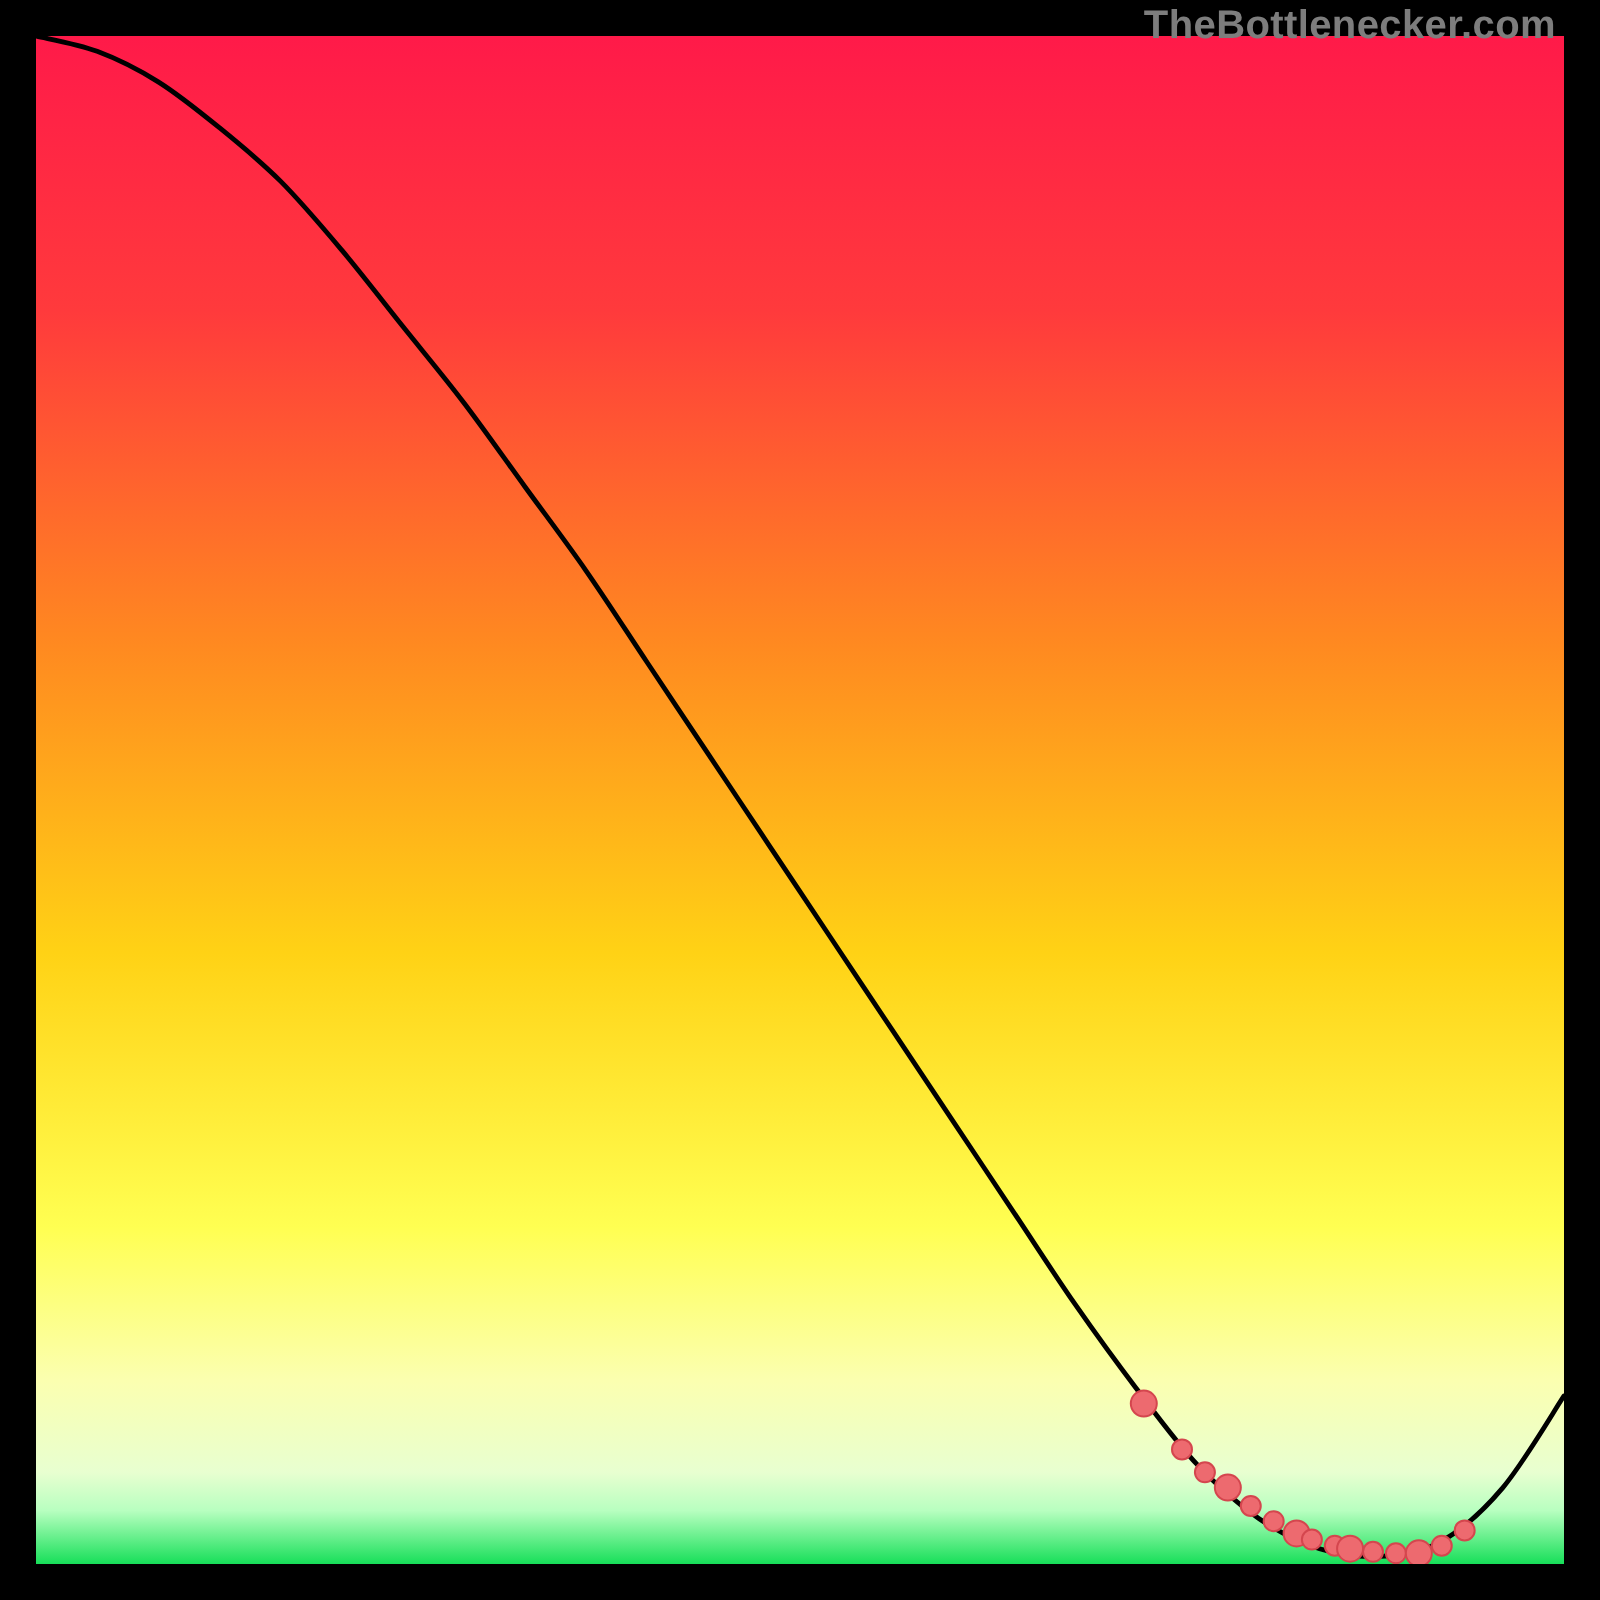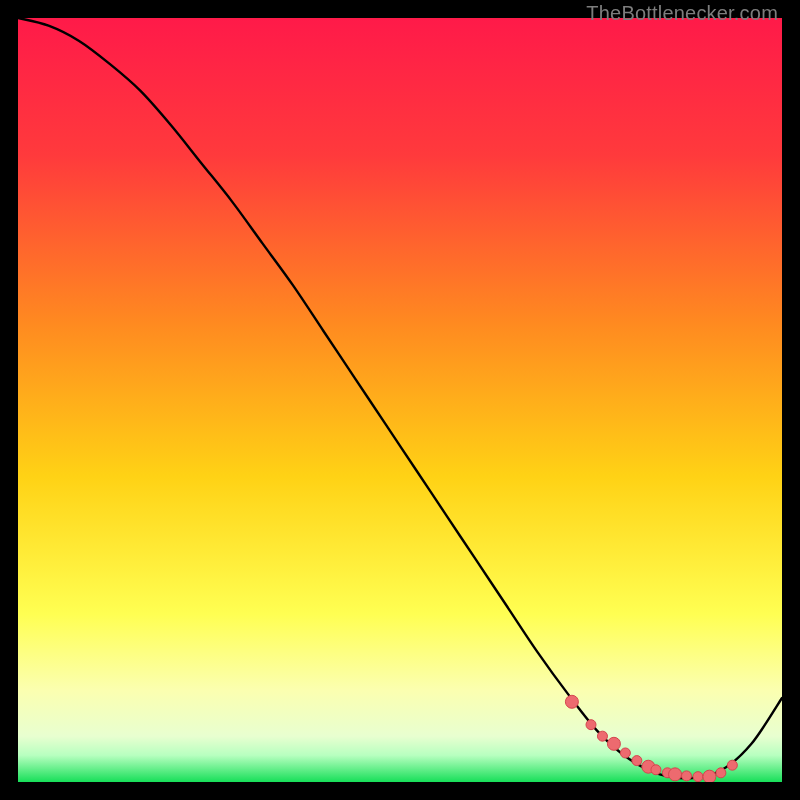--- a/index.html
+++ b/index.html
@@ -26,21 +26,21 @@
     width: 764px;
     height: 764px;
   }
   .watermark {
     position: absolute;
     top: 2px;
     right: 22px;
     color: #7d7d7d;
     font-size: 20px;
     letter-spacing: 0.2px;
-    font-weight: 400;
+    font-weight: 700;
   }
 </style>
 </head>
 <body>
 
 <div class="frame">
   <svg class="plot" viewBox="0 0 764 764" preserveAspectRatio="none">
     <defs>
       <linearGradient id="bgGrad" x1="0" y1="0" x2="0" y2="1">
         <stop offset="0" stop-color="#ff1a49"></stop>

